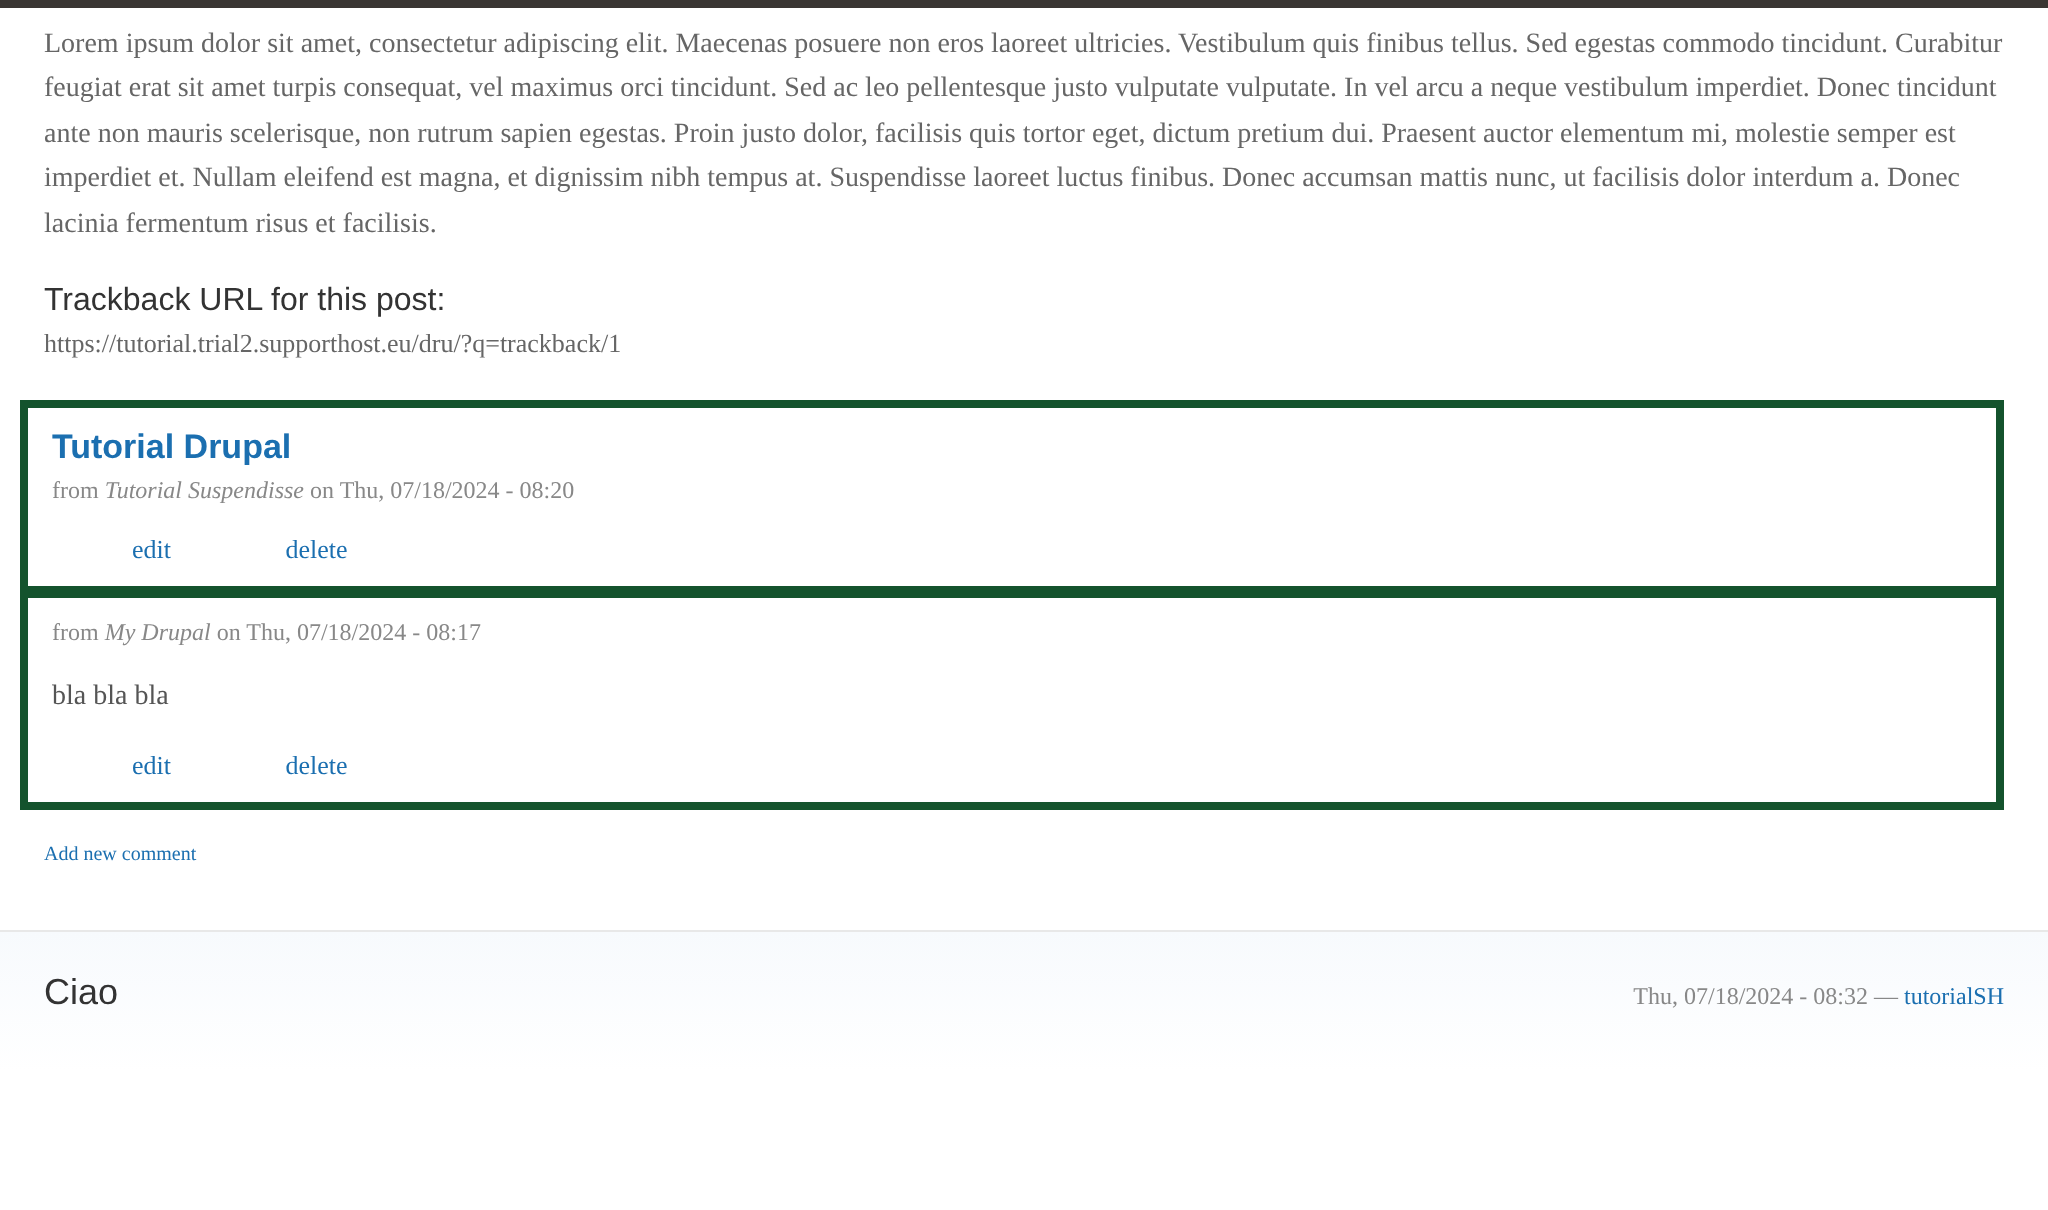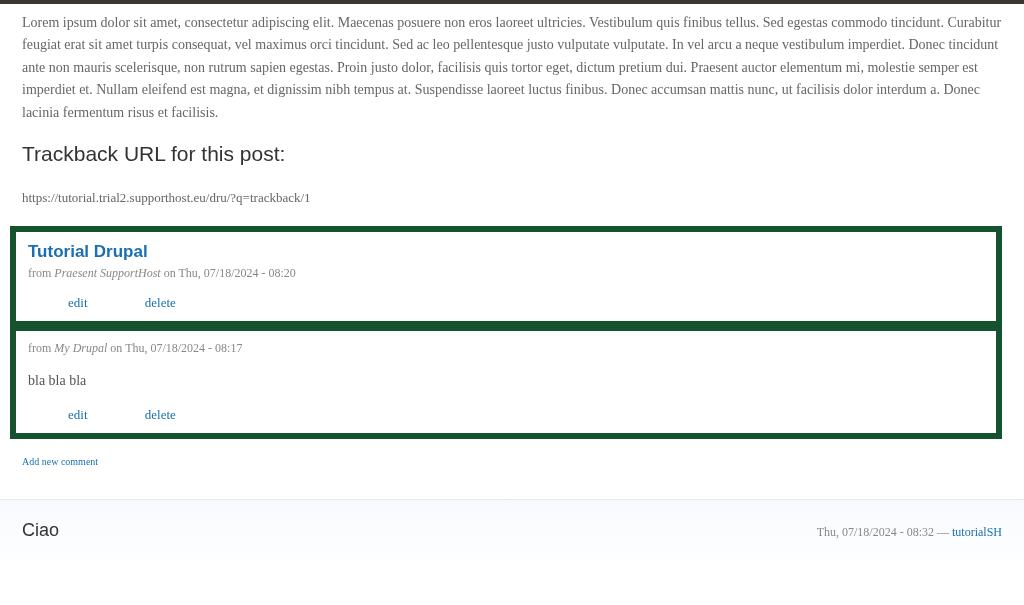--- a/index.html
+++ b/index.html
@@ -19,33 +19,33 @@
     .top-border {
       height: 4px;
       background: #3a3633;
     }
     .content-text {
       line-height: 1.6;
       color: #666;
       margin-bottom: 18px;
     }
     .section-heading {
-      font-size: 21px;
+      font-size: 16px;
       font-weight: normal;
       color: #333;
-      margin-bottom: 24px;
+      margin-bottom: 4px;
       font-family: Helvetica, Arial, sans-serif;
     }
     .trackback-url {
       color: #666;
       margin-bottom: 20px;
       font-size: 13px;
     }
     .trackback-box {
-      border: 6px solid #14532d;
+      border: 4px solid #14532d;
       padding: 10px 0 10px 0;
       margin-left: -12px;
     }
     .trackback-box-inner {
       padding: 0 12px;
     }
     .trackback-title {
       color: #1b6fb0;
       font-size: 17px;
       margin-bottom: 4px;
@@ -138,21 +138,21 @@
 
   <div class="trackback-url">https://tutorial.trial2.supporthost.eu/dru/?q=trackback/1</div>
 
   <div class="trackback-box">
     <div class="trackback-box-inner">
       <h3 class="trackback-title">
         <a>Tutorial Drupal</a>
       </h3>
       <div class="trackback-meta">
         <span>from</span>
-        <span class="source">Praesent SupportHost</span>
+        <span class="source">Tutorial Suspendisse</span>
         <span>on</span>
         <span>Thu, 07/18/2024 - 08:20</span>
       </div>
       <div class="action-links">
         <a>edit</a>
         <a>delete</a>
       </div>
     </div>
   </div>
 

